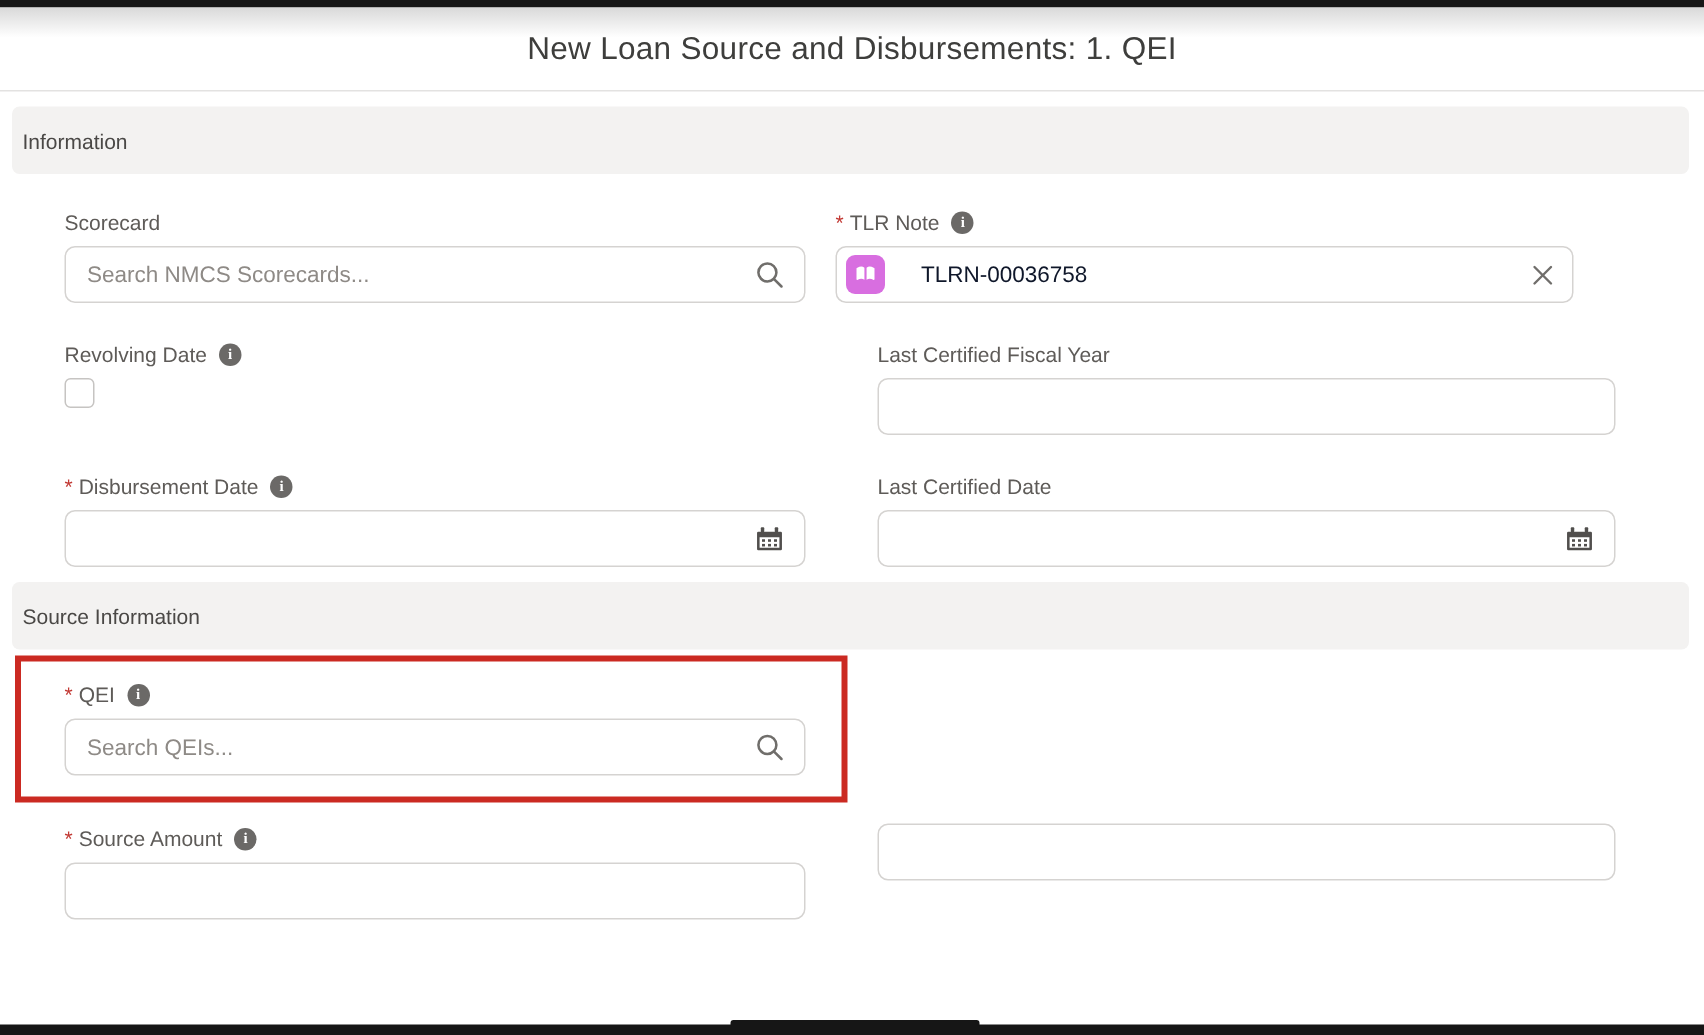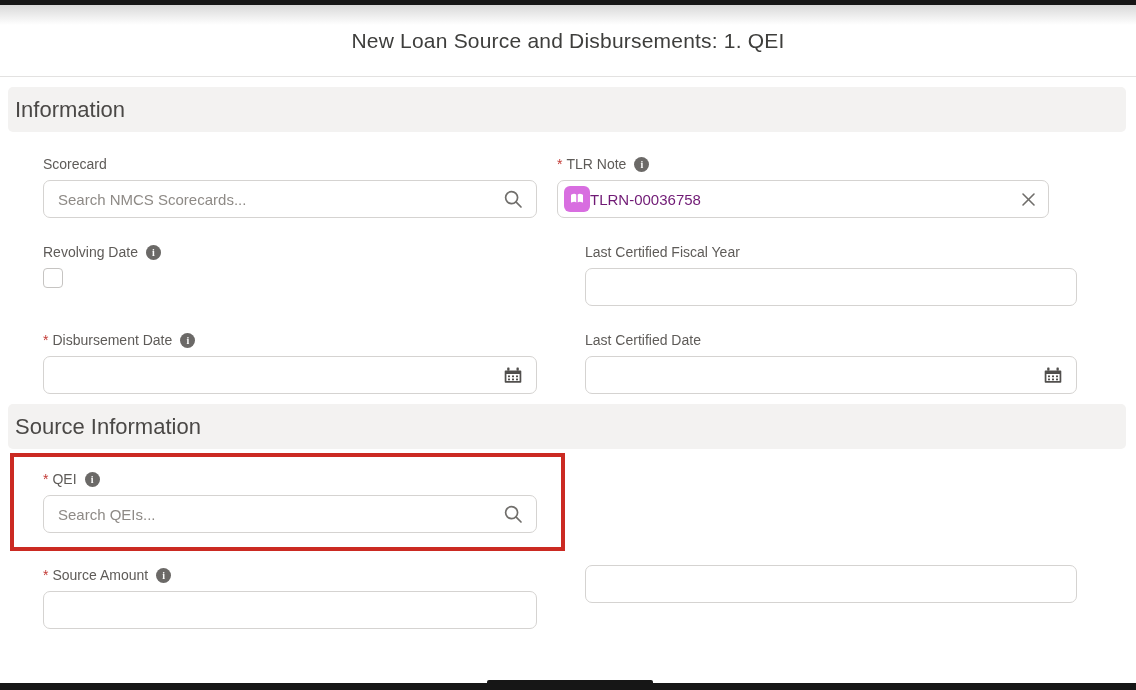--- a/index.html
+++ b/index.html
@@ -14,41 +14,41 @@
   html,body{width:1136px;height:690px;overflow:hidden;}
   body{
     font-family:"Liberation Sans", sans-serif;
     background:#ffffff;
     position:relative;
     color:#3e3e3c;
   }
   .top-black{height:5px;background:#161616;width:100%;}
   .title-area{
     position:relative;
-    height:72px;
+    height:56px;
     display:flex;align-items:center;justify-content:center;
     border-bottom:1px solid #e3e2e1;
   }
   .title-area::before{
     content:'';position:absolute;top:0;left:0;right:0;height:20px;
     background:linear-gradient(#d9d9d9, rgba(255,255,255,0));
     pointer-events:none;
   }
   .page-title{
     font-size:21px;font-weight:400;color:#3e3e3c;letter-spacing:.2px;
     position:relative;
   }
   .section-band{
     margin:10px 10px 0 8px;
     height:45px;
     background:#f3f2f1;
     border-radius:5px;
     display:flex;align-items:center;
     padding-left:7px;
-    font-size:22px;color:#4a4846;
+    font-size:14px;color:#4a4846;
   }
   .section-band.second{}
   .form{padding:0 59px 0 43px;}
   .row{display:flex;gap:48px;}
   .cell{width:494px;position:relative;}
   .cell.right{width:492px;}
   .mt22{margin-top:22px;gap:20px;} .mt24{margin-top:24px;} .mt20{margin-top:20px;} .mt32{margin-top:32px;}
   .label-row{
     display:flex;align-items:center;gap:8px;
     height:20px;margin-bottom:6px;
@@ -80,21 +80,21 @@
     display:flex;align-items:center;justify-content:center;
     cursor:pointer;
   }
   .pill{display:flex;align-items:center;padding:0 12px 0 6px;}
   .book-badge{
     width:26px;height:26px;border-radius:6px;
     background:var(--book-bg);
     display:flex;align-items:center;justify-content:center;
     flex:0 0 auto;
   }
-  .pill-text{margin-left:0;color:#701a75;}
+  .pill-text{margin-left:24px;color:#0f172a;}
   .pill-clear{margin-left:auto;display:flex;align-items:center;cursor:pointer;}
   .checkbox{
     width:20px;height:20px;border:1px solid #c6c4c2;border-radius:4px;background:#fff;
     cursor:pointer;
   }
   .highlight::before{
     content:'';
     position:absolute;left:-33px;right:-28px;top:-16px;bottom:-18px;
     border:4px solid var(--highlight);
     pointer-events:none;

